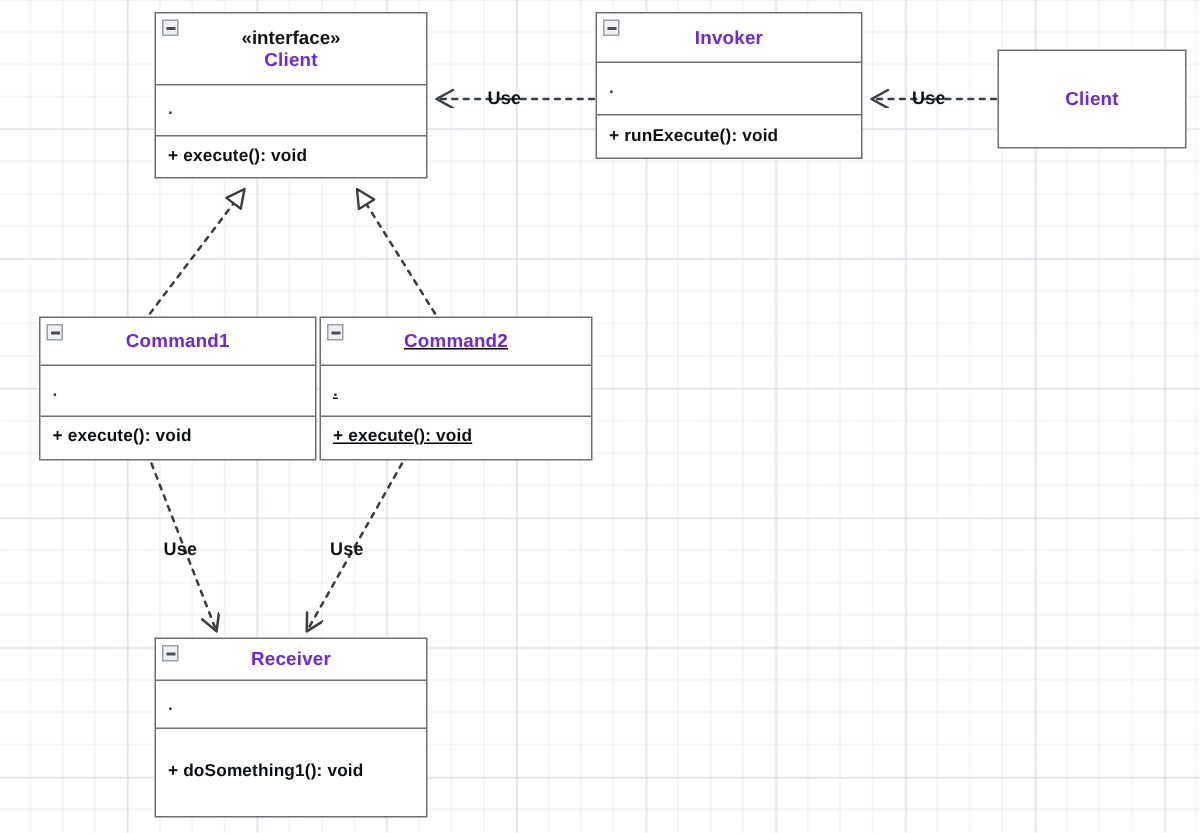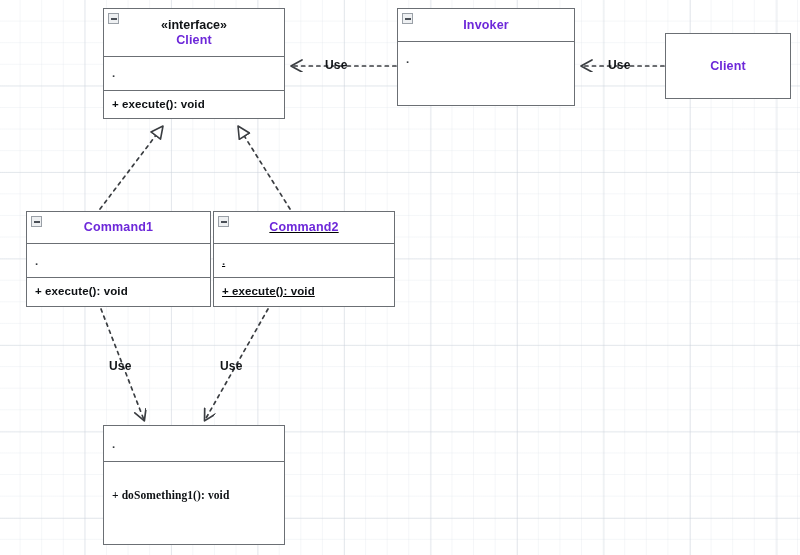--- a/index.html
+++ b/index.html
@@ -219,20 +219,23 @@
   <div class="uml-class" style="left:397px; top:8px; width:178px; height:98px;">
     <div class="compartment c-name" style="height:32px;">
       <span class="collapse-icon">
           <i></i>
         </span>
       <div class="class-title">Invoker</div>
     </div>
     <div class="compartment c-attrs" style="height:35px;">
       <div class="attr-dot">.</div>
     </div>
+    <div class="compartment c-ops" style="height:29px;">
+      <div class="member">+ runExecute(): void</div>
+    </div>
   </div>
 
   <div class="plain-box" style="left:665px; top:33px; width:126px; height:66px;">
     <div class="class-title">Client</div>
   </div>
 
   <div class="uml-class" style="left:10px; top:211px; width:185px; height:96px;margin-left:16px;">
     <div class="compartment c-name" style="height:31px;">
       <span class="collapse-icon">
           <i></i>
@@ -256,21 +259,27 @@
     </div>
     <div class="compartment c-attrs" style="height:34px;">
       <div class="attr-dot">.</div>
     </div>
     <div class="compartment c-ops" style="height:28px;">
       <div class="member">+ execute(): void</div>
     </div>
   </div>
 
   <div class="uml-class" style="left:103px; top:425px; width:182px; height:120px;">
+    <div class="compartment c-name" style="height:31px;">
+      <span class="collapse-icon">
+          <i></i>
+        </span>
+      <div class="class-title">Receiver</div>
+    </div>
     <div class="compartment c-attrs" style="height:35px;">
       <div class="attr-dot">.</div>
     </div>
-    <div class="compartment c-ops" style="height:67px;font-family:Liberation Serif, serif;">
+    <div class="compartment c-ops" style="height:67px;">
       <div class="member">+ doSomething1(): void</div>
     </div>
   </div>
 
 </div>
 
 </body></html>

